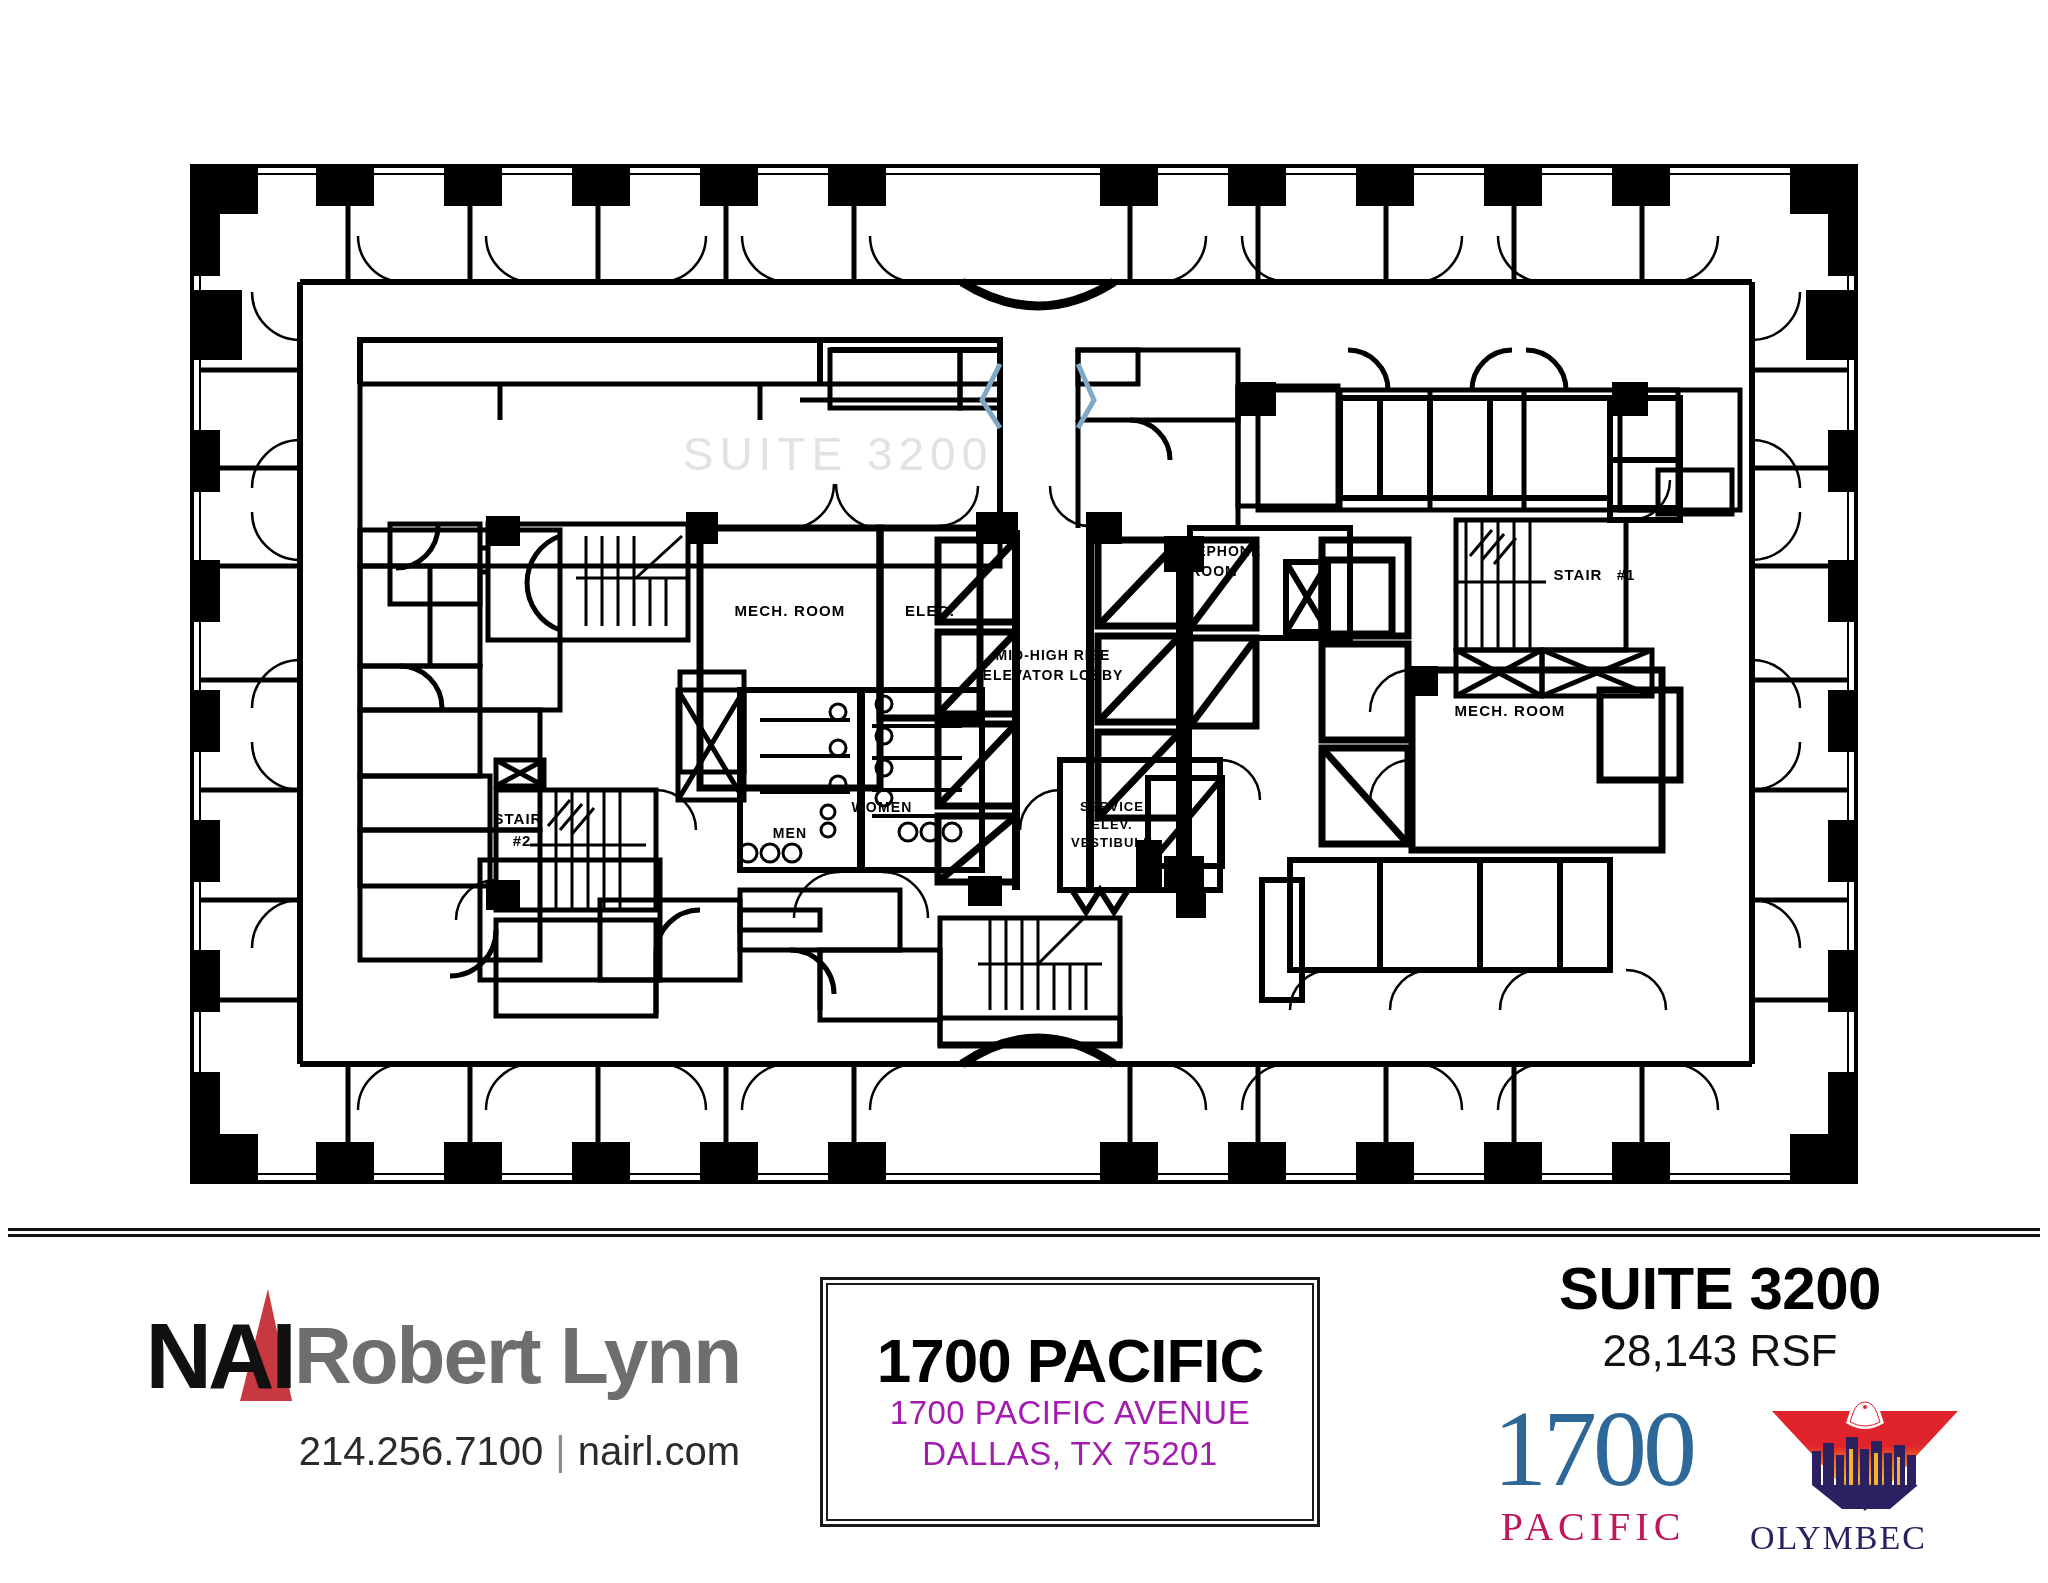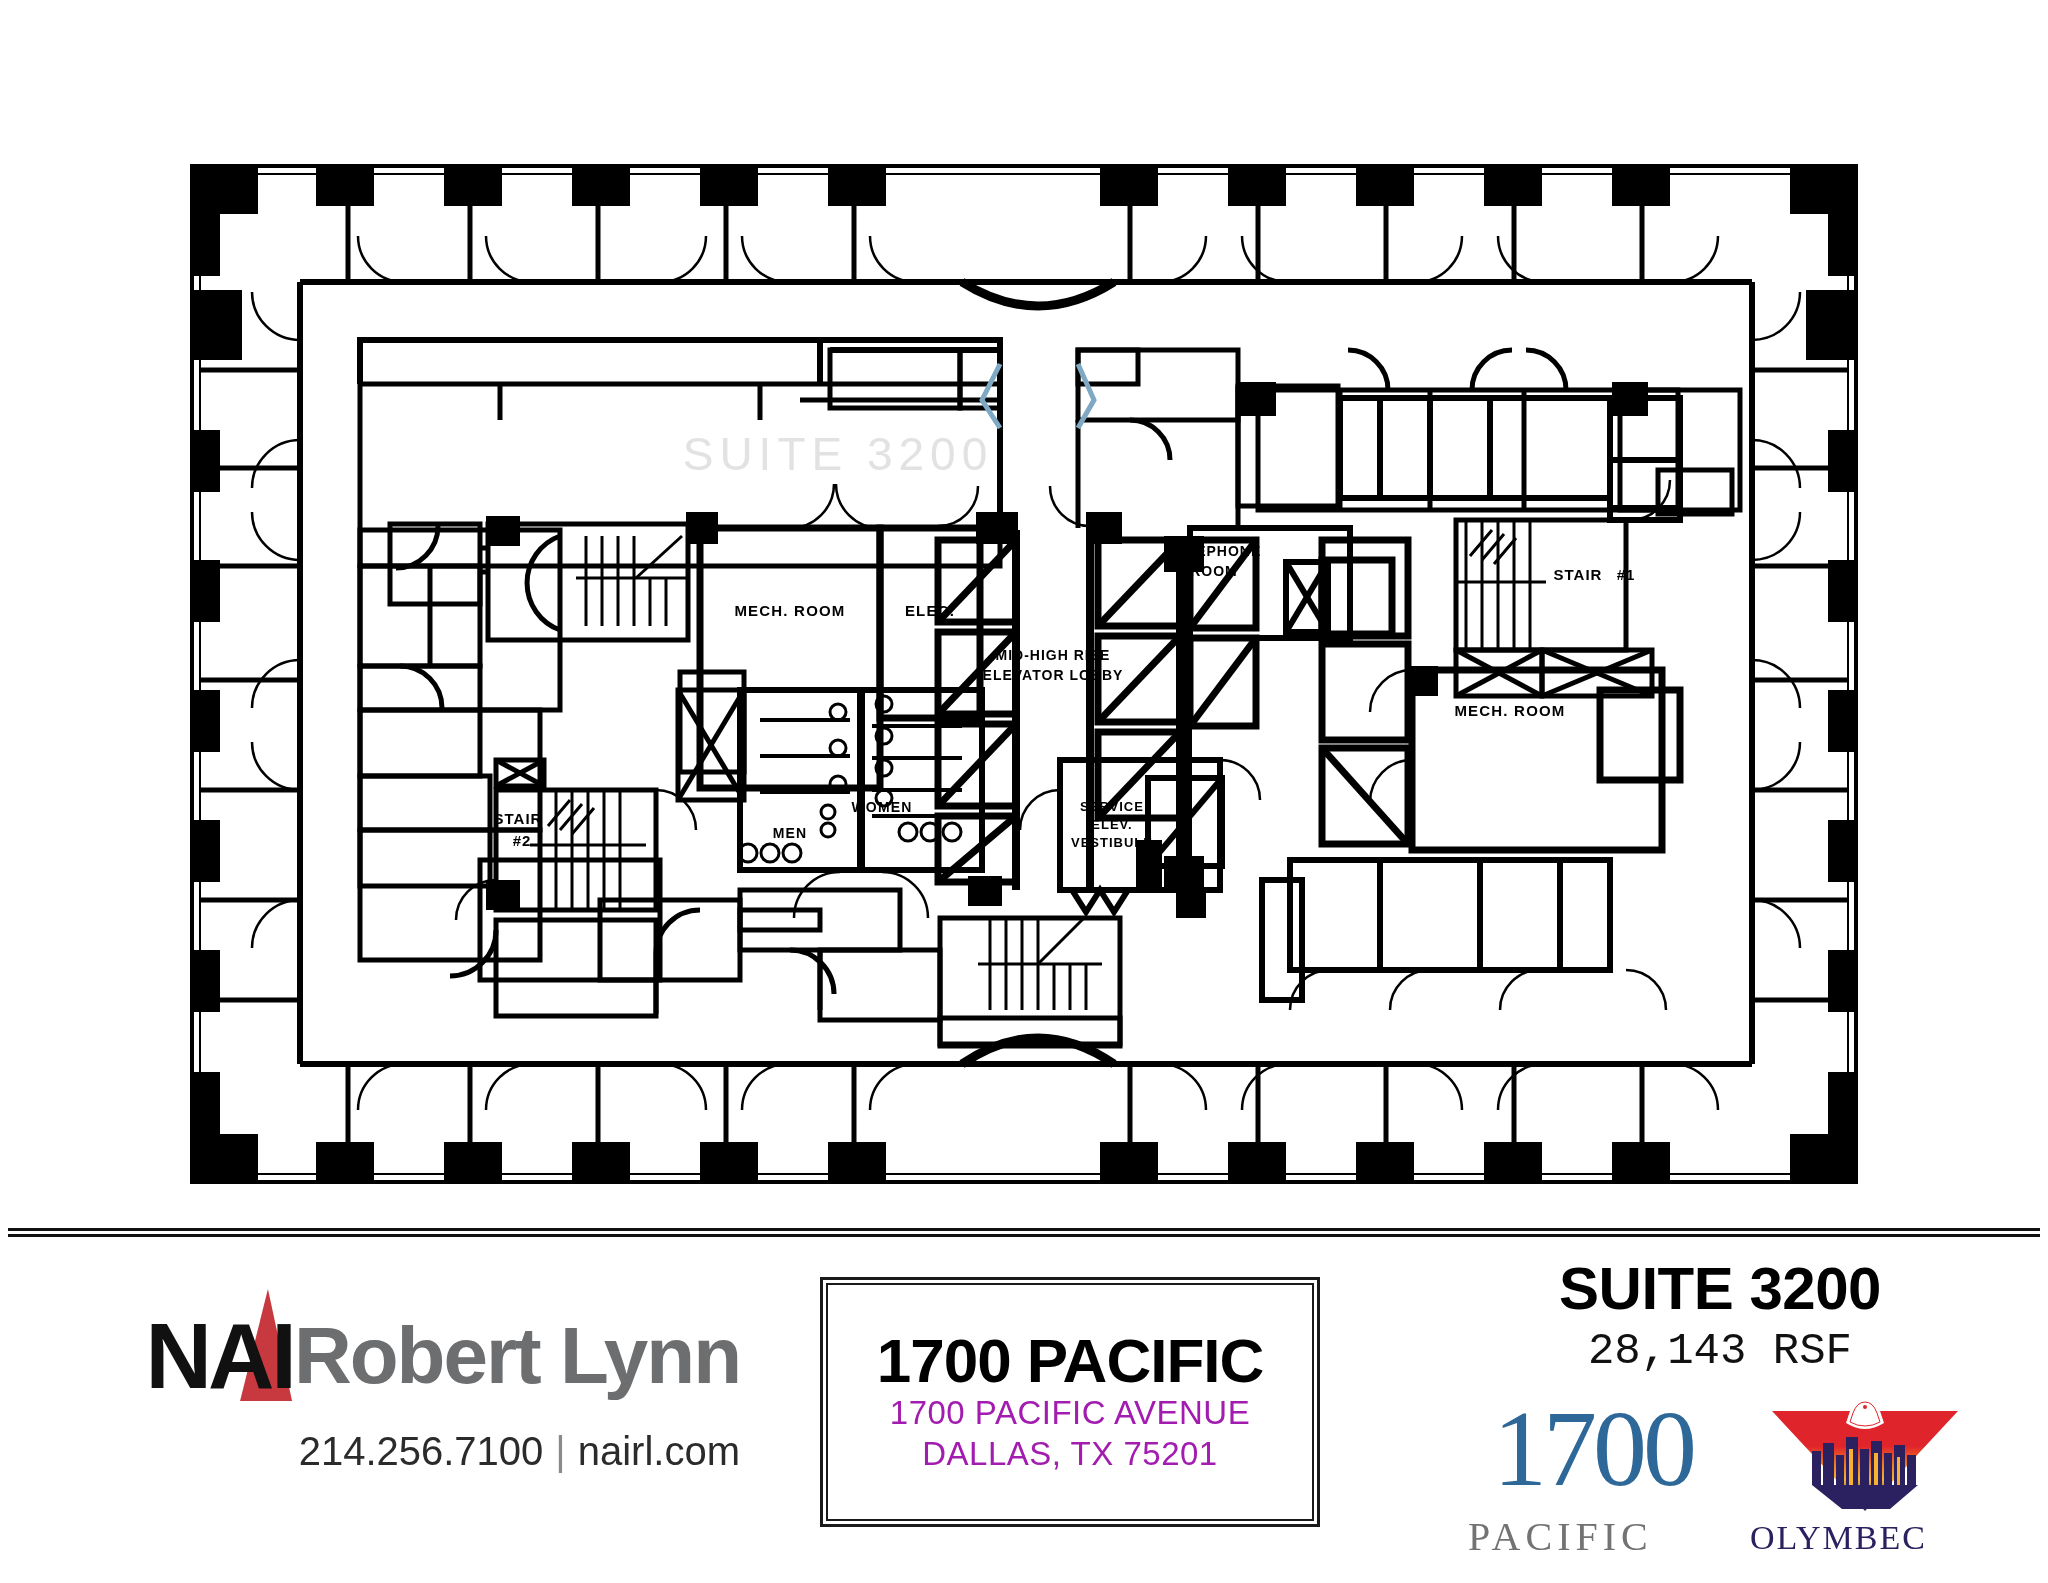--- a/index.html
+++ b/index.html
@@ -47,28 +47,28 @@
   .plaque-inner{width:100%;height:100%;border:2px solid #1a1a1a;box-sizing:border-box;
                 display:flex;flex-direction:column;align-items:center;justify-content:center;}
   .addr-main{font-size:62px;font-weight:bold;letter-spacing:-1px;line-height:1;}
   .addr-l1,.addr-l2{font-size:33px;font-weight:400;letter-spacing:0.5px;line-height:1.25;color:#a21caf;}
 
   
   #col-suite{left:1420px;width:600px;}
   .suite-title{position:absolute;left:0;right:0;top:14px;text-align:center;
                font-size:60px;font-weight:bold;letter-spacing:-0.5px;line-height:1;}
   .suite-rsf{position:absolute;left:0;right:0;top:84px;text-align:center;
-             font-size:44px;font-weight:400;line-height:1;color:#111;font-family:Liberation Mono, monospace;}
+             font-size:44px;font-weight:400;line-height:1;color:#111;}
   .brandrow{position:absolute;left:0;right:0;top:148px;height:180px;}
   .brand{position:absolute;top:0;height:180px;}
   #brand-1700{left:48px;width:250px;}
   #brand-olymbec{left:330px;width:230px;}
   .b1700-num{position:relative;height:112px;}
-  .b1700-word{text-align:left;font-family:"Liberation Serif",serif;color:#737373;
-              font-size:40px;letter-spacing:5px;line-height:1;margin-top:12px;}
+  .b1700-word{text-align:center;font-family:"Liberation Serif",serif;color:#be185d;
+              font-size:40px;letter-spacing:5px;line-height:1;margin-top:2px;}
   .oly-word{text-align:left;font-family:"Liberation Serif",serif;color:#2b2060;
             font-size:34px;letter-spacing:2px;line-height:1;margin-top:4px;}
 
   .wm{fill:#e2e2e2;}
   .planlabel{font-family:"Liberation Sans",sans-serif;fill:#000;font-weight:bold;}
 </style>
 </head>
 <body>
 
 <div id="sheet">

